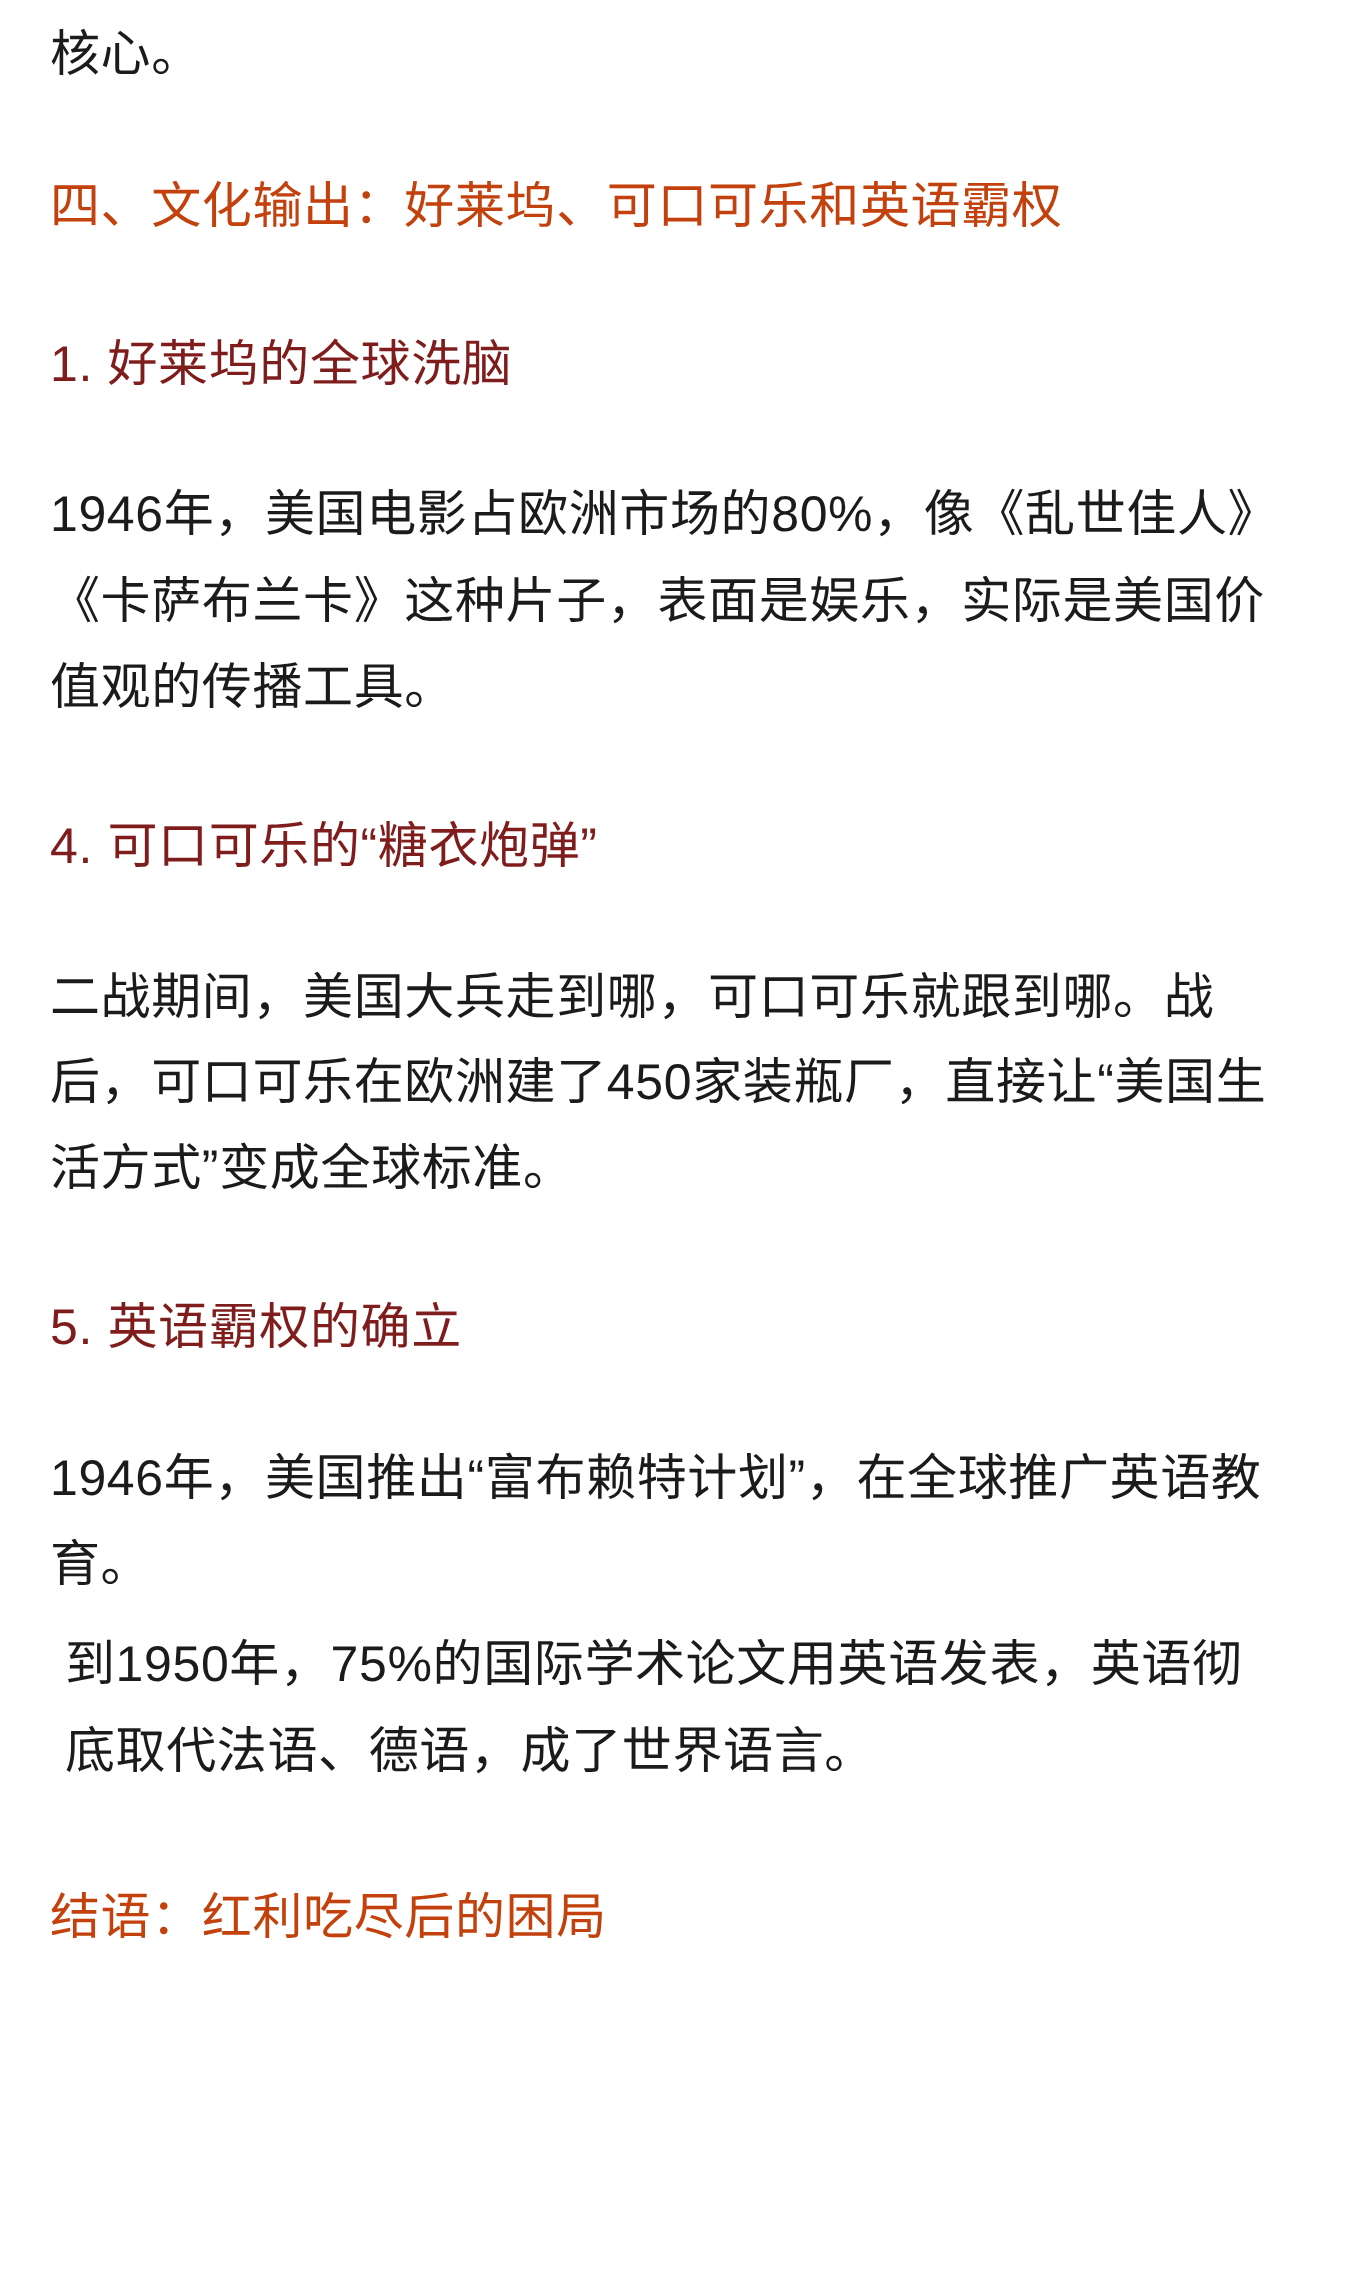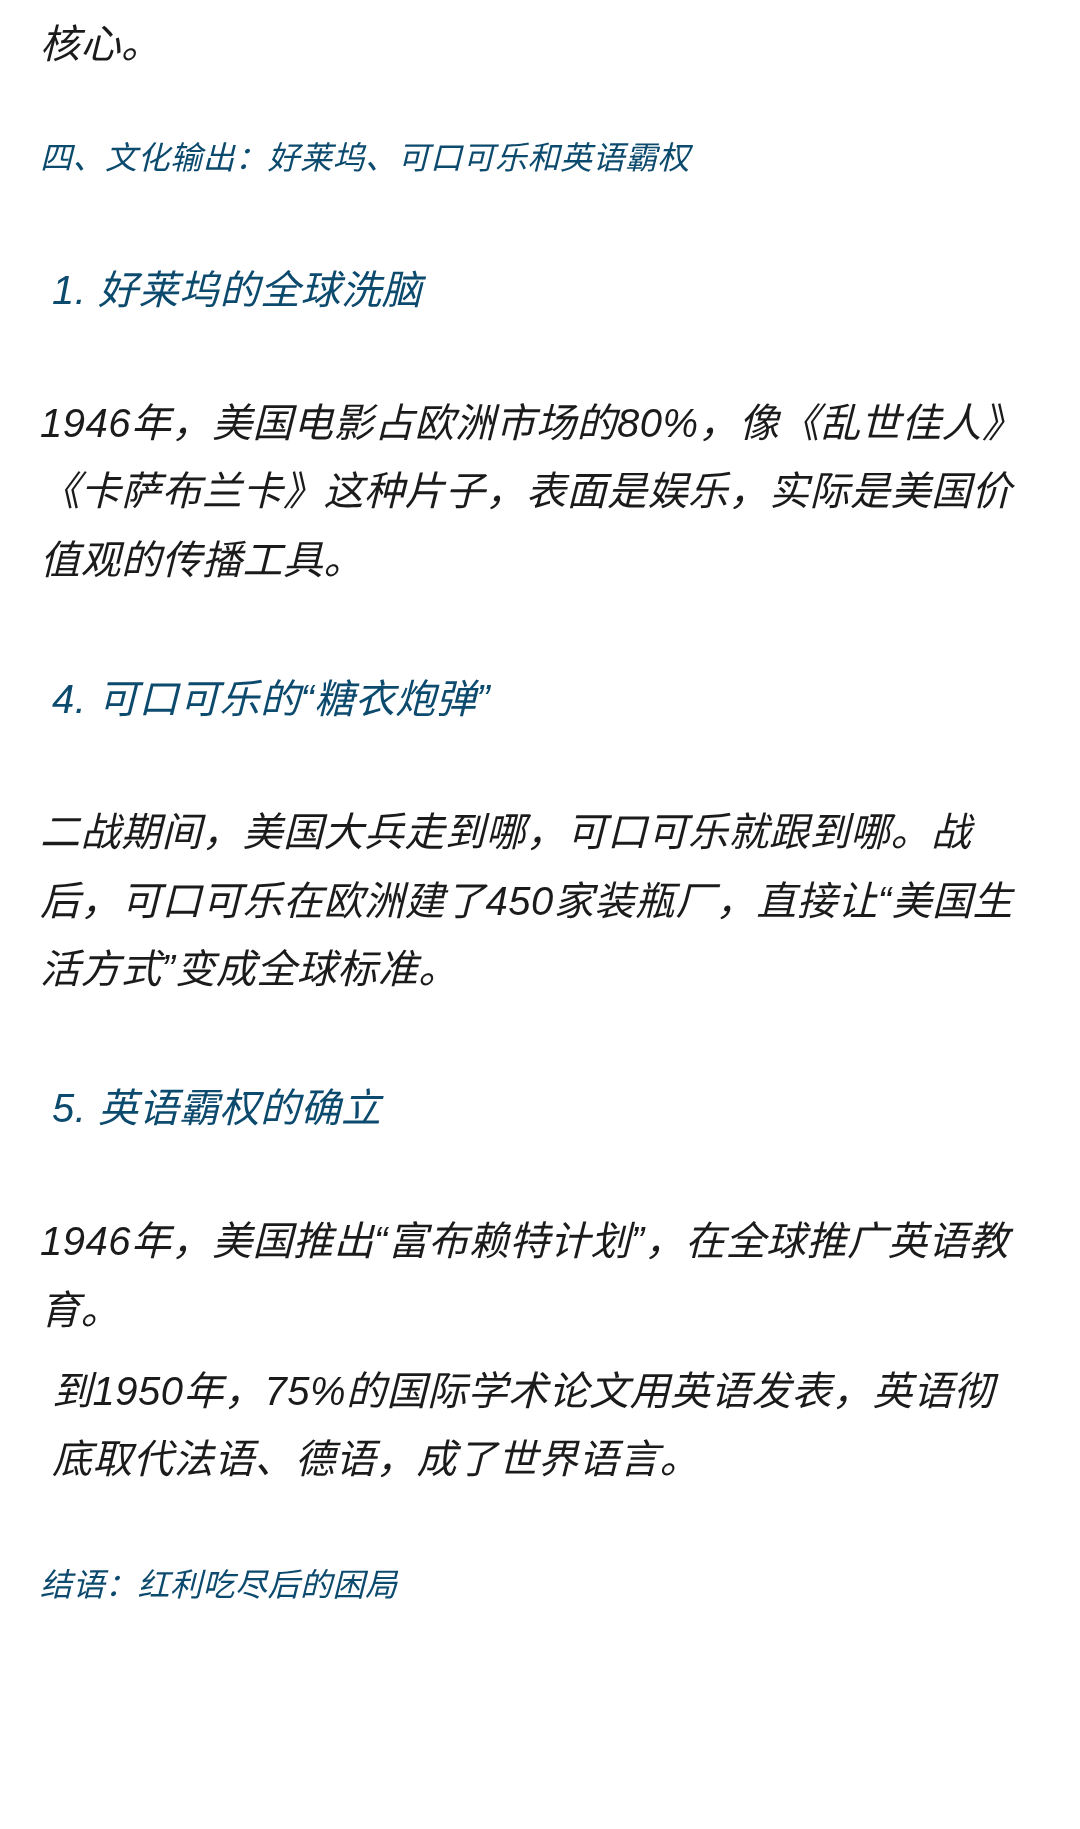--- a/index.html
+++ b/index.html
@@ -23,39 +23,38 @@
     background: #ffffff;
   }
   .block {
     font-size: 40px;
     line-height: 1.72;
     letter-spacing: 0.5px;
     color: #1b1b1b;
     font-weight: 400;
     white-space: pre-wrap;
     word-break: break-word;
-    font-style: italic;
   }
   .para { margin: 0; padding-top: 52px; }
   .para-tight { margin: 12px; padding-top: 0px; }
   .heading {
-    font-size: 32px;
+    font-size: 40px;
     line-height: 1.72;
-    color: #0c4a6e;
+    color: #c2410c;
     font-weight: 400;
     margin: 0;
     padding-top: 52px;
     letter-spacing: 0.5px;
   }
   .subheading {
     font-size: 40px;
     line-height: 1.72;
-    color: #0c4a6e;
+    color: #7f1d1d;
     font-weight: 400;
-    margin: 12px;
+    margin: 0;
     padding-top: 58px;
     letter-spacing: 0.5px;
   }
   .first-line {
     margin: 0;
     padding-top: 10px;
   }
 </style>
 </head>
 <body>

